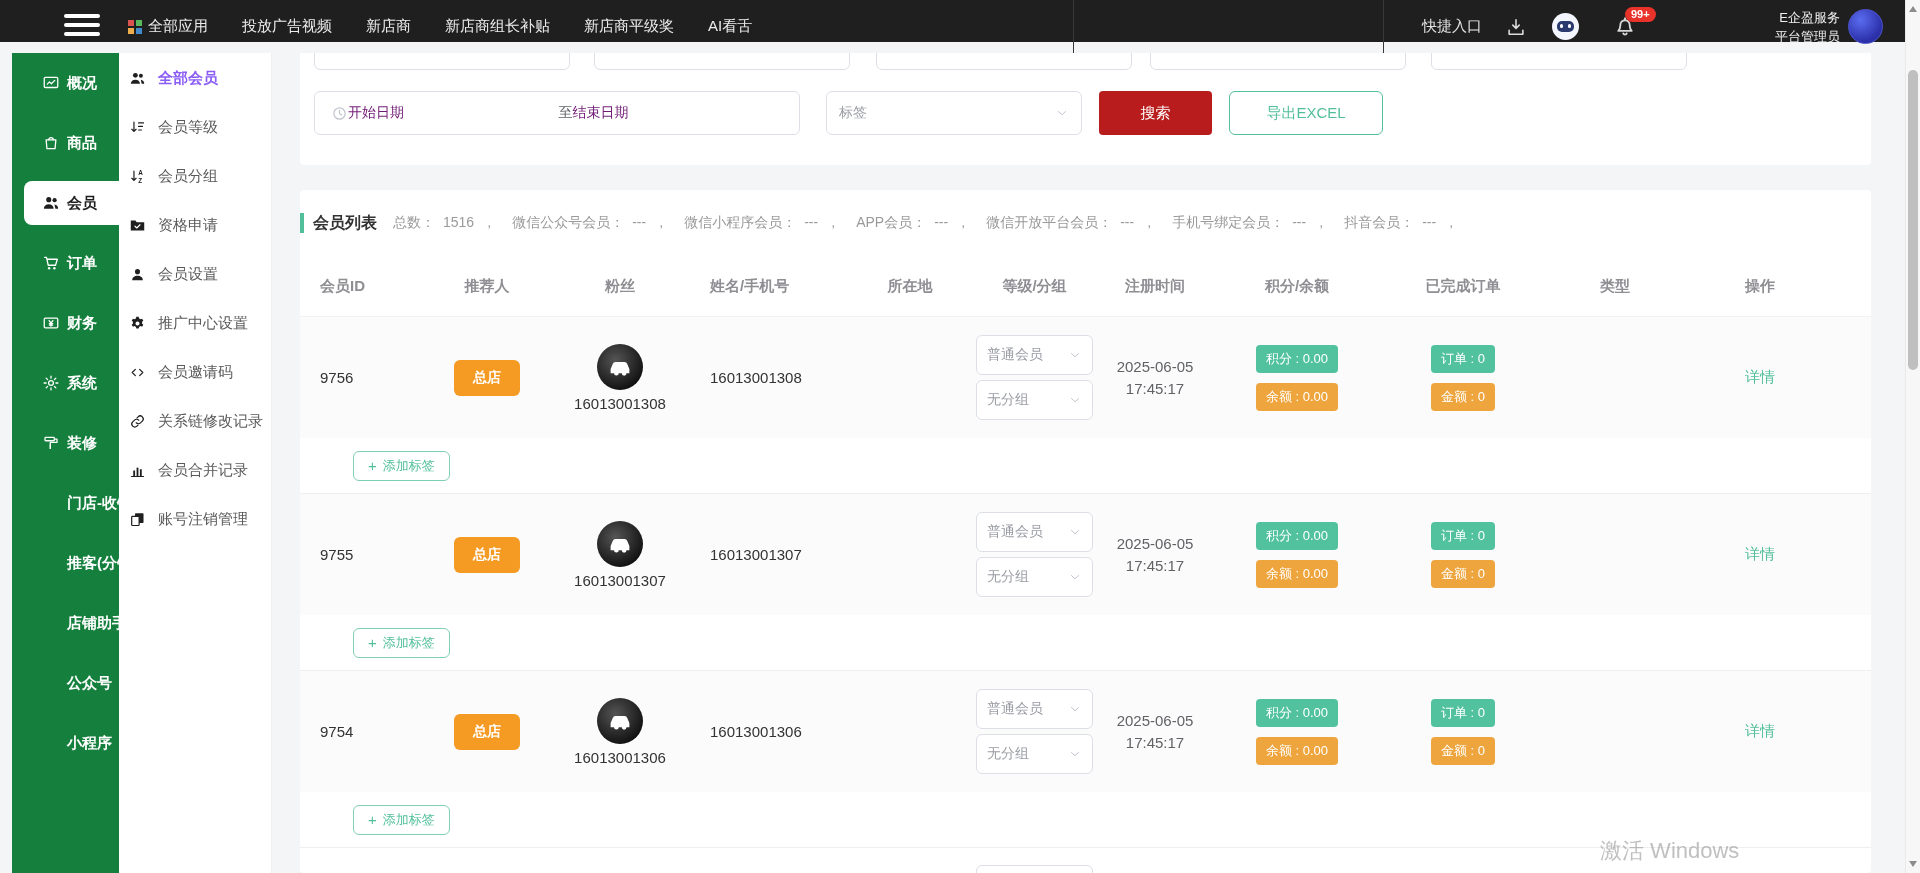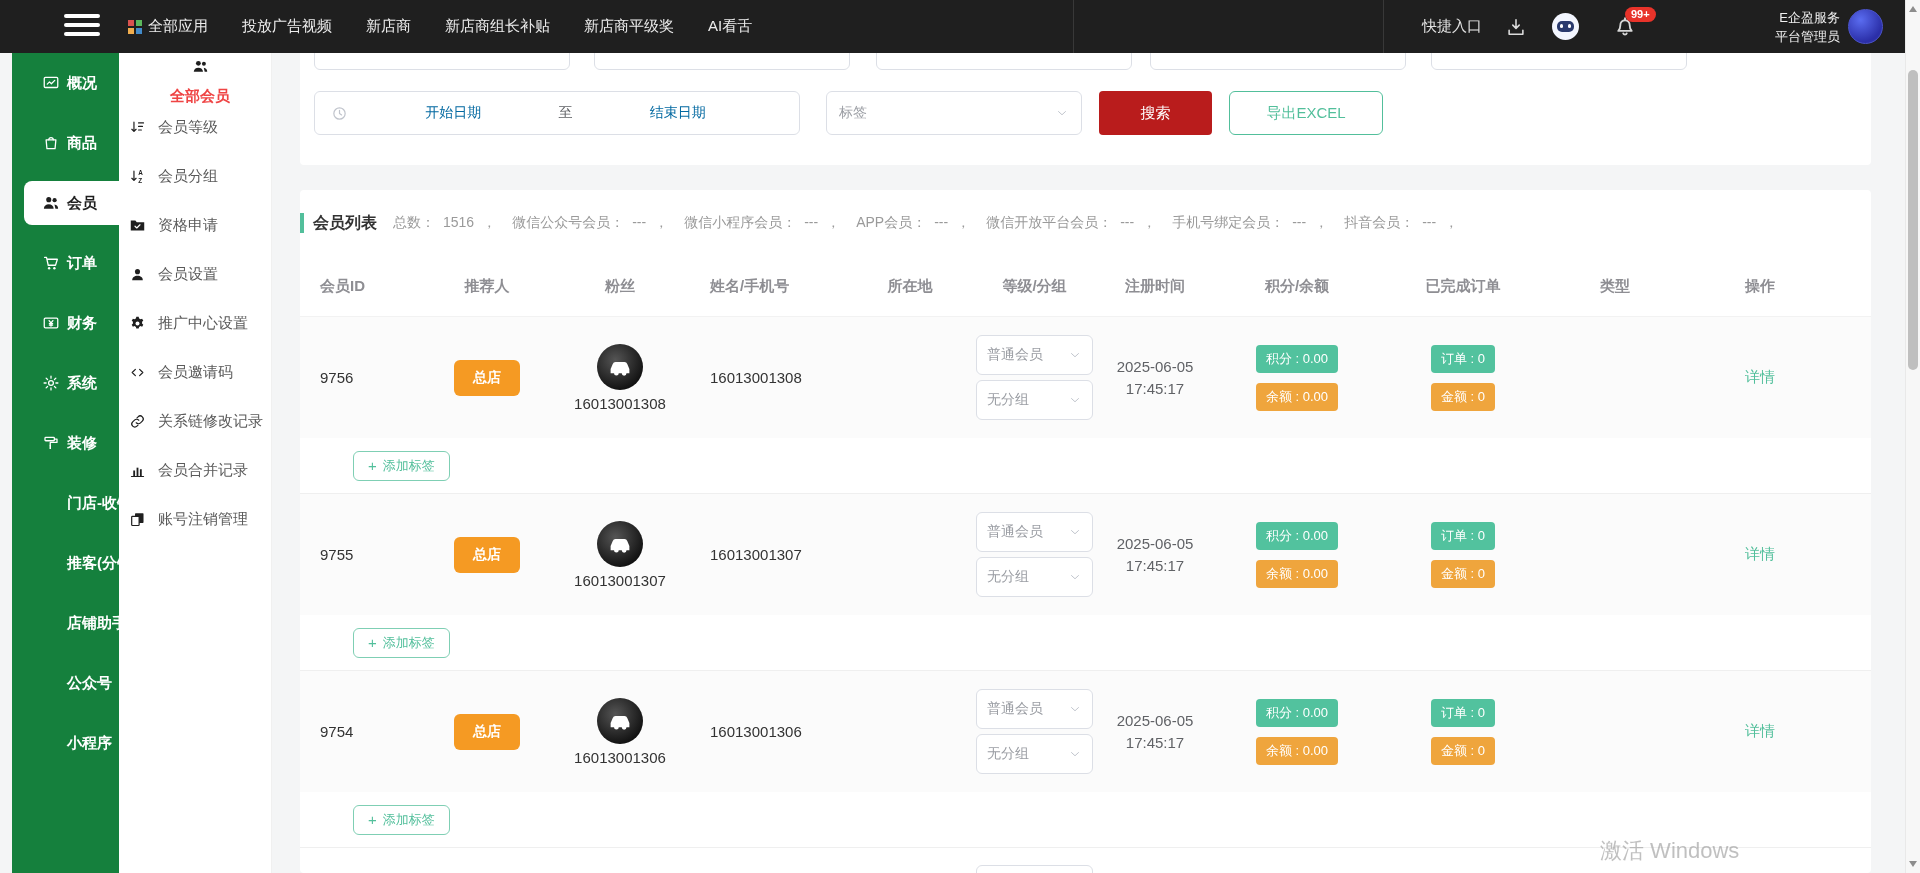--- a/index.html
+++ b/index.html
@@ -1,21 +1,21 @@
 <!DOCTYPE html>
 <html><head>
 <meta charset="utf-8">
 <style>
   * { margin:0; padding:0; box-sizing:border-box; }
   html,body { width:1920px; height:873px; overflow:hidden; }
   body { font-family:"Liberation Sans","DejaVu Sans",sans-serif; background:#f4f5f6; position:relative; color:#333; }
   .icon svg { display:block; width:100%; height:100%; fill:none; stroke:currentColor; stroke-width:1.7; stroke-linecap:round; stroke-linejoin:round; }
 
   
-  .topbar { position:absolute; left:0; top:0; width:1920px; height:53px; background:#1f1f1f; z-index:30; }
+  .topbar { position:absolute; left:0; top:0; width:1920px; height:42px; background:#1f1f1f; z-index:30; }
   .hamburger { position:absolute; left:64px; top:14px; width:36px; height:25px; cursor:pointer; }
   .hamburger i { display:block; height:4px; background:#fff; border-radius:2px; margin-bottom:5px; }
   .topnav { position:absolute; left:128px; top:0; height:53px; display:flex; align-items:center; gap:34px; }
   .topnav .nav-item { color:#ececec; font-size:15px; display:flex; align-items:center; gap:6px; cursor:pointer; white-space:nowrap; }
   .grid-icon { width:14px; height:14px; display:grid; grid-template-columns:6px 6px; grid-template-rows:6px 6px; gap:2px; }
   .grid-icon i:nth-child(1){background:#d9534f;} .grid-icon i:nth-child(2){background:#5cb85c;}
   .grid-icon i:nth-child(3){background:#f0ad4e;} .grid-icon i:nth-child(4){background:#428bca;}
   .tb-div { position:absolute; top:0; width:1px; height:53px; background:#383838; }
   .search-zone { position:absolute; left:1085px; top:0; height:53px; display:flex; align-items:center; gap:9px; color:#8a8a8a; }
   .search-zone .icon { width:17px; height:17px; color:#8a8a8a; }
@@ -35,30 +35,30 @@
   
   .side-primary { position:absolute; left:12px; top:53px; width:107px; height:820px; background:#15803d; z-index:20; padding-top:8px; }
   .sp-item { height:44px; margin-bottom:16px; display:flex; align-items:center; padding-left:30px; gap:7px; color:#fff; font-size:15px; font-weight:bold; cursor:pointer; white-space:nowrap; }
   .sp-item .icon { width:18px; height:18px; flex:0 0 18px; }
   .sp-item.active { background:#fff; color:#1f1f1f; margin-left:12px; padding-left:18px; border-radius:8px 0 0 8px; }
 
   
   .side-secondary { position:absolute; left:107px; top:53px; width:165px; height:820px; background:#fff; z-index:19; padding-top:5px; border-right:1px solid #f0f0f0; }
   .ss-item { height:40px; margin-bottom:9px; display:flex; align-items:center; padding-left:22px; gap:12px; color:#5a5a5a; font-size:15px; cursor:pointer; white-space:nowrap; }
   .ss-item .icon { width:17px; height:17px; flex:0 0 17px; color:#1f1f1f; }
-  .ss-item.active { color:#ef4444; font-weight:bold;flex-direction:column; }
+  .ss-item.active { color:#8b5cf6; font-weight:bold; }
 
   
   .main { position:absolute; left:272px; top:53px; width:1633px; height:820px; }
   .card { position:absolute; background:#fff; border-radius:4px; }
   .card1 { left:28px; top:0; width:1571px; height:112px; overflow:hidden; border-radius:0 0 4px 4px; }
   .cut-input { position:absolute; top:-27px; height:44px; width:256px; border:1px solid #dcdfe6; border-radius:6px; background:#fff; }
   .date-input { position:absolute; left:14px; top:38px; width:486px; height:44px; border:1px solid #dcdfe6; border-radius:6px; display:flex; align-items:center; padding:0 16px; }
   .date-input .icon { width:17px; height:17px; color:#c0c4cc; flex:0 0 17px; }
-  .date-input .ph { flex:1; text-align:center; color:#0369a1; font-size:14px; }
+  .date-input .ph { flex:1; color:#701a75; font-size:14px; }
   .date-input .to { color:#606266; font-size:14px; }
   .select { border:1px solid #dcdfe6; border-radius:6px; background:#fff; display:flex; align-items:center; justify-content:space-between; padding:0 12px; color:#9a9da3; font-size:14px; cursor:pointer; }
   .select .chev { width:14px; height:14px; color:#c0c4cc; }
   .tag-select { position:absolute; left:526px; top:38px; width:256px; height:44px; }
   .btn { border:none; border-radius:4px; font-size:15px; cursor:pointer; font-family:inherit; }
   .btn-search { position:absolute; left:799px; top:38px; width:113px; height:44px; background:#b91c1c; color:#fff; }
   .btn-export { position:absolute; left:929px; top:38px; width:154px; height:44px; background:#fff; border:1px solid #52bf9b; color:#52bf9b; border-radius:6px; }
 
   .card2 { left:28px; top:137px; width:1571px; height:683px; overflow:hidden; }
   .list-head { position:absolute; left:0; top:18px; height:30px; display:flex; align-items:center; width:100%; }

